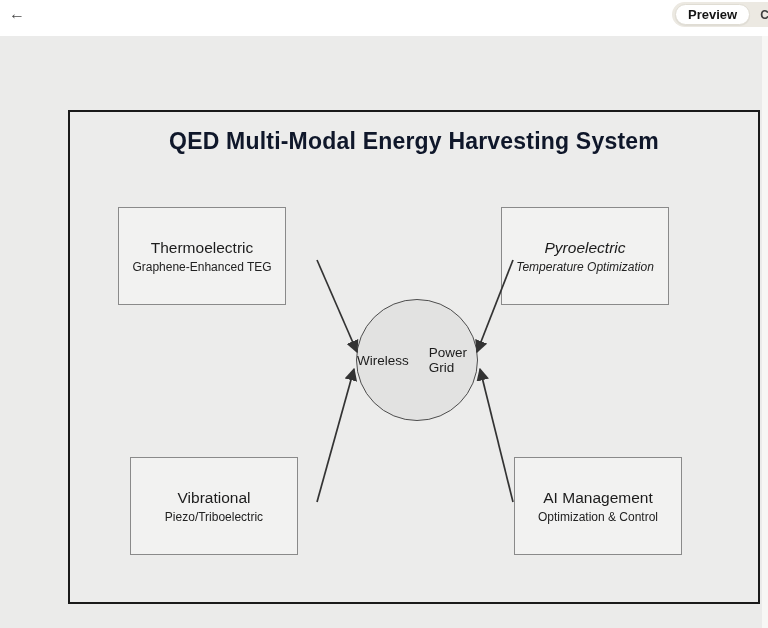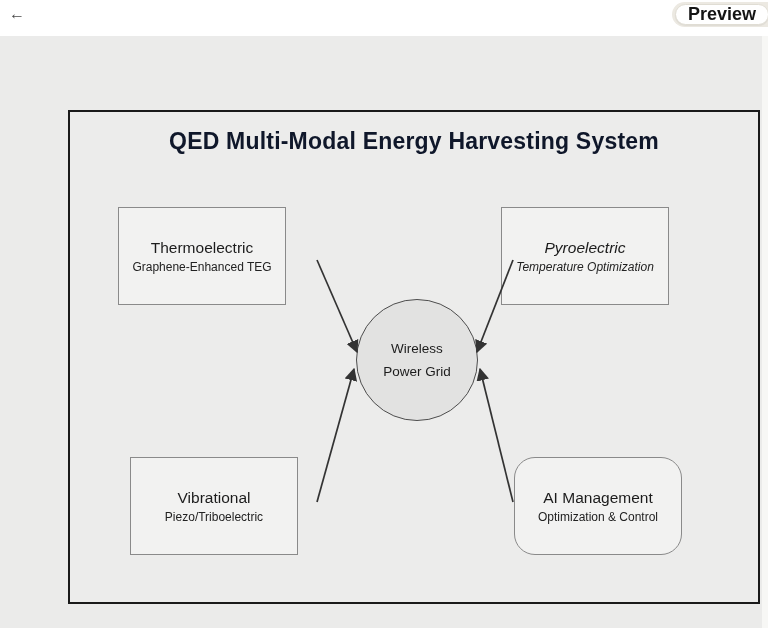--- a/index.html
+++ b/index.html
@@ -32,21 +32,21 @@
   }
   .view-toggle {
     position: absolute; left: 672px; top: 2px; height: 25px;
     background: #ece9e2; border-radius: 13px;
     display: flex; align-items: center; padding: 2px 12px 2px 3px; gap: 10px;
     white-space: nowrap;
   }
   .toggle-pill {
     background: #ffffff; border: 1px solid #e0ddd4; border-radius: 11px;
     height: 21px; padding: 8px 12px; display: flex; align-items: center;
-    font-size: 18px; font-weight: 700; color: #141414; cursor: pointer;
+    font-size: 13px; font-weight: 700; color: #141414; cursor: pointer;
     box-shadow: 0 1px 1px rgba(0,0,0,0.06);
   }
   .toggle-plain {
     font-size: 12px; font-weight: 600; color: #3f3f3f; cursor: pointer;
     background: none; border: none;
   }
 
   
   .canvas {
     position: absolute; top: 36px; left: 0; width: 768px; height: 592px;
@@ -70,29 +70,29 @@
 
   .node-box {
     position: absolute; width: 168px; height: 98px;
     background: #f2f2f1; border: 1px solid #8a8a8a;
     display: flex; flex-direction: column; align-items: center; justify-content: center;
     gap: 3px;
   }
   .node-tl { left: 118px; top: 207px; }
   .node-tr { left: 501px; top: 207px; font-style: italic; }
   .node-bl { left: 130px; top: 457px; }
-  .node-br { left: 514px; top: 457px; border-radius: 21px; }
+  .node-br { left: 514px; top: 457px; }
   .node-label { font-size: 15.5px; color: #1c1c1c; }
   .node-sublabel { font-size: 12px; color: #222222; }
 
   .center-node {
     position: absolute; left: 356px; top: 299px; width: 122px; height: 122px;
     background: #e2e2e1; border: 1px solid #4d4d4d; border-radius: 50%;
-    display: flex; flex-direction: column; align-items: center; justify-content: center;
-    gap: 8px;
+    display: flex; flex-direction: row; align-items: center; justify-content: center;
+    gap: 20px;
   }
   .center-line { font-size: 13.5px; color: #1c1c1c; }
 
   .edges-svg {
     position: absolute; top: 0; left: 0; width: 768px; height: 628px;
     pointer-events: none;
   }
 </style>
 </head>
 <body>

